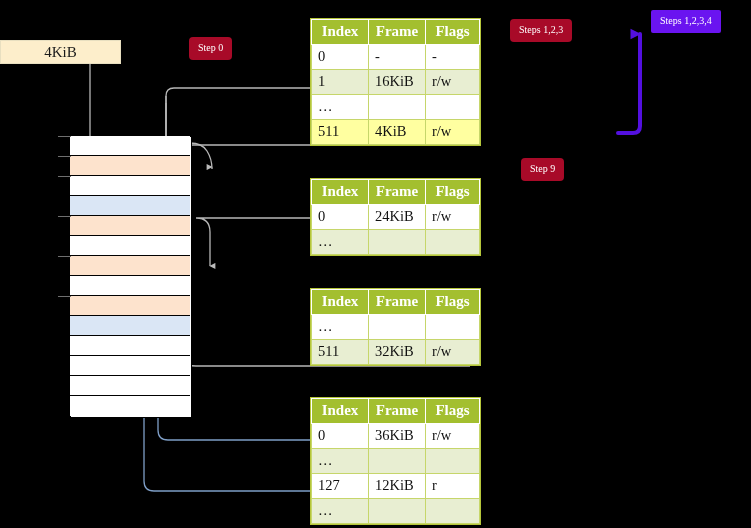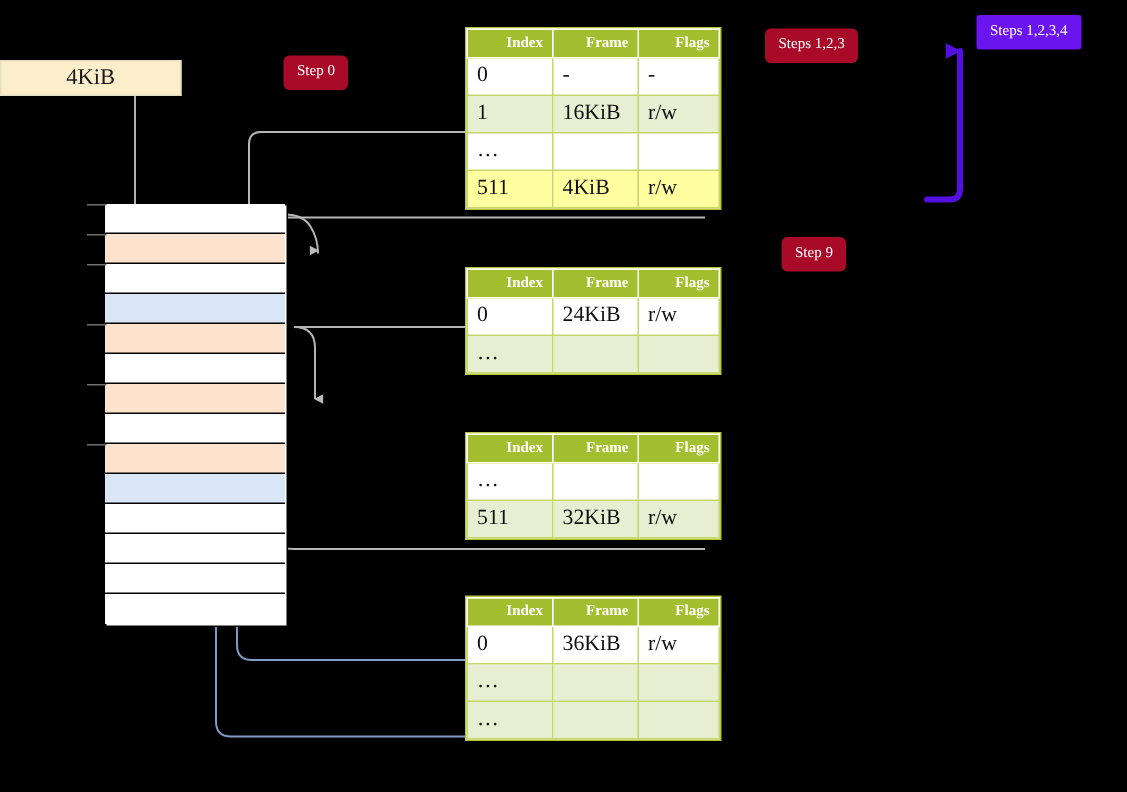--- a/index.html
+++ b/index.html
@@ -29,22 +29,22 @@
   }
 
   
   .ptable{
     position:absolute;border-collapse:collapse;background:#fffff0;
     font-family:"Liberation Serif", serif;font-size:14.5px;color:#101010;
     table-layout:fixed;
     box-shadow:0 0 0 1px #b5c63a;
   }
   .ptable th{
-    background:#a3bf2f;color:#ffffff;font-weight:bold;font-size:10px;
-    text-align:right;padding:3px 6px 4px 6px;border:1px solid #ffffff;
+    background:#a3bf2f;color:#ffffff;font-weight:bold;font-size:15px;
+    text-align:center;padding:3px 6px 4px 6px;border:1px solid #ffffff;
     font-family:"Liberation Serif", serif;
   }
   .ptable td{
     padding:3px 6px 4px 6px;border:1px solid #c6d66a;height:14px;
     vertical-align:middle;overflow:hidden;white-space:nowrap;
   }
   .ptable tr.odd td{background:#ffffff;}
   .ptable tr.even td{background:#e8eed2;}
   .ptable td.hl{background:#ffffa0 !important;}
   .colA{width:57px;}
@@ -247,20 +247,25 @@
         <tr class="odd">
           <td>0</td>
           <td>36KiB</td>
           <td>r/w</td>
         </tr>
         <tr class="even">
           <td>…</td>
           <td></td>
           <td></td>
         </tr>
+        <tr class="odd">
+          <td>127</td>
+          <td>12KiB</td>
+          <td>r</td>
+        </tr>
         <tr class="even">
           <td>…</td>
           <td></td>
           <td></td>
         </tr>
       </tbody>
     </table>
 
 <div style="position: absolute; left: 130px; top: 136px; width: 1px; height: 280px; background: rgb(0, 0, 0); opacity: 0;"></div>
   </div>

